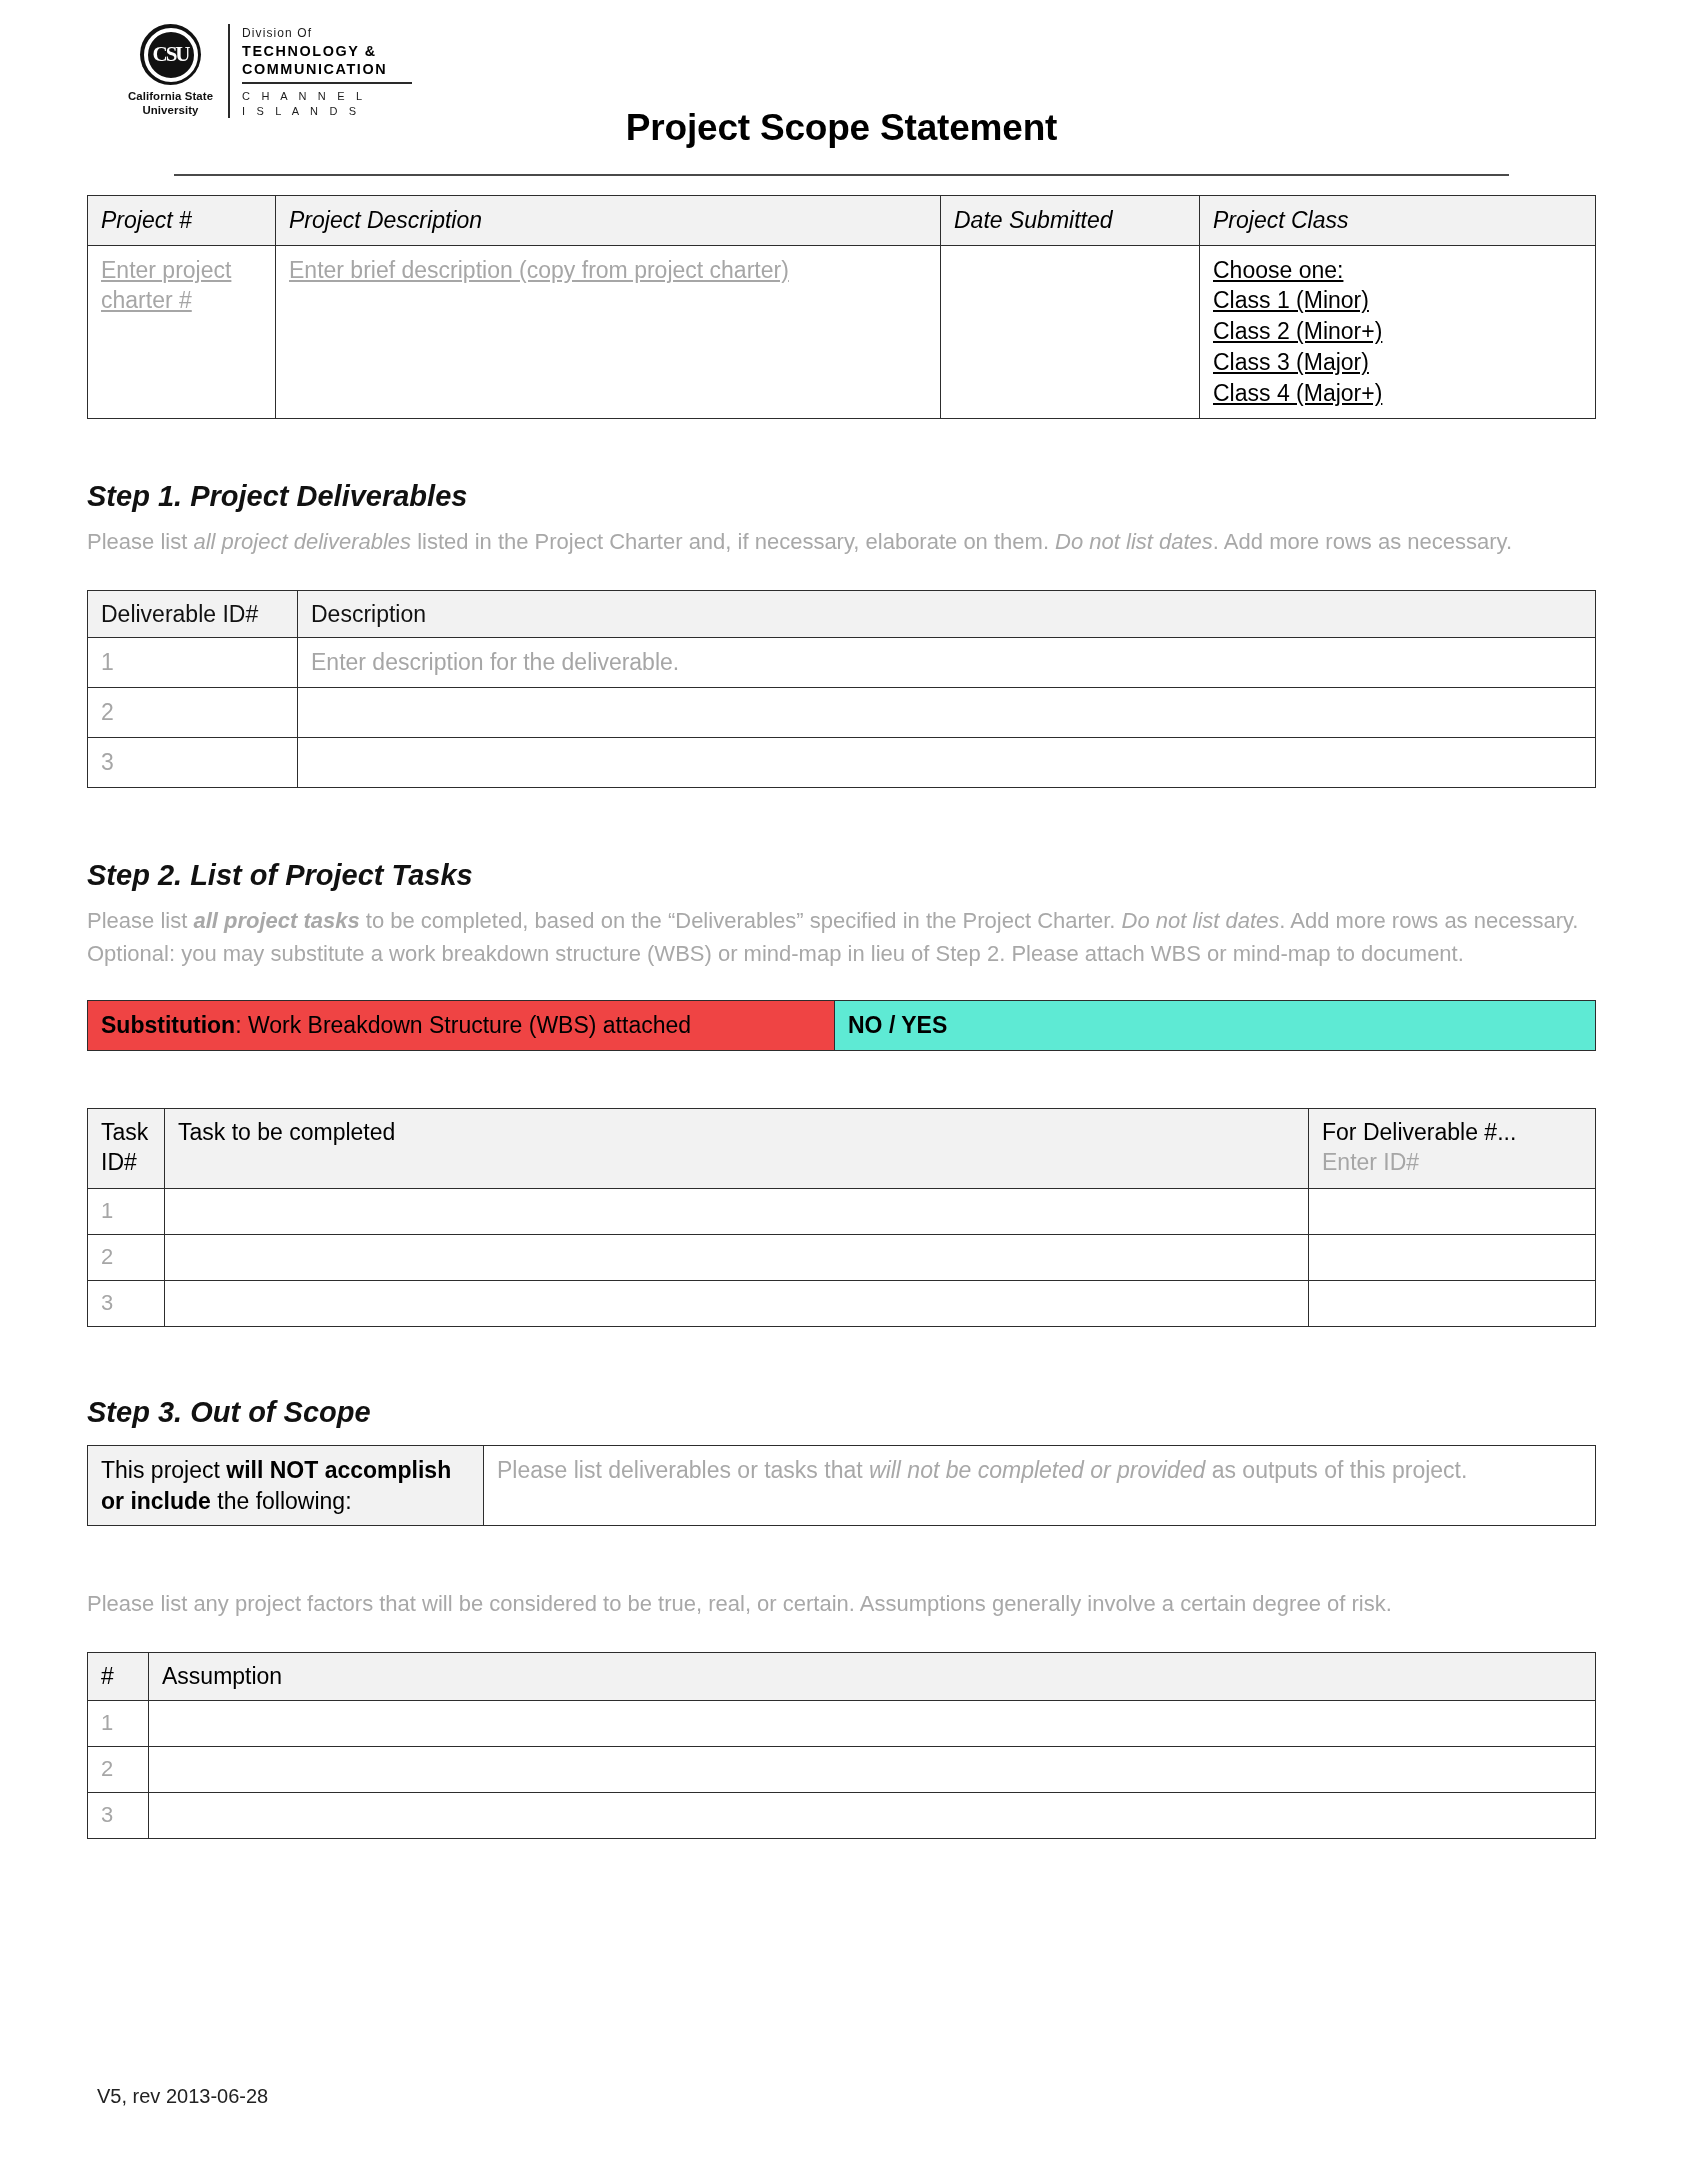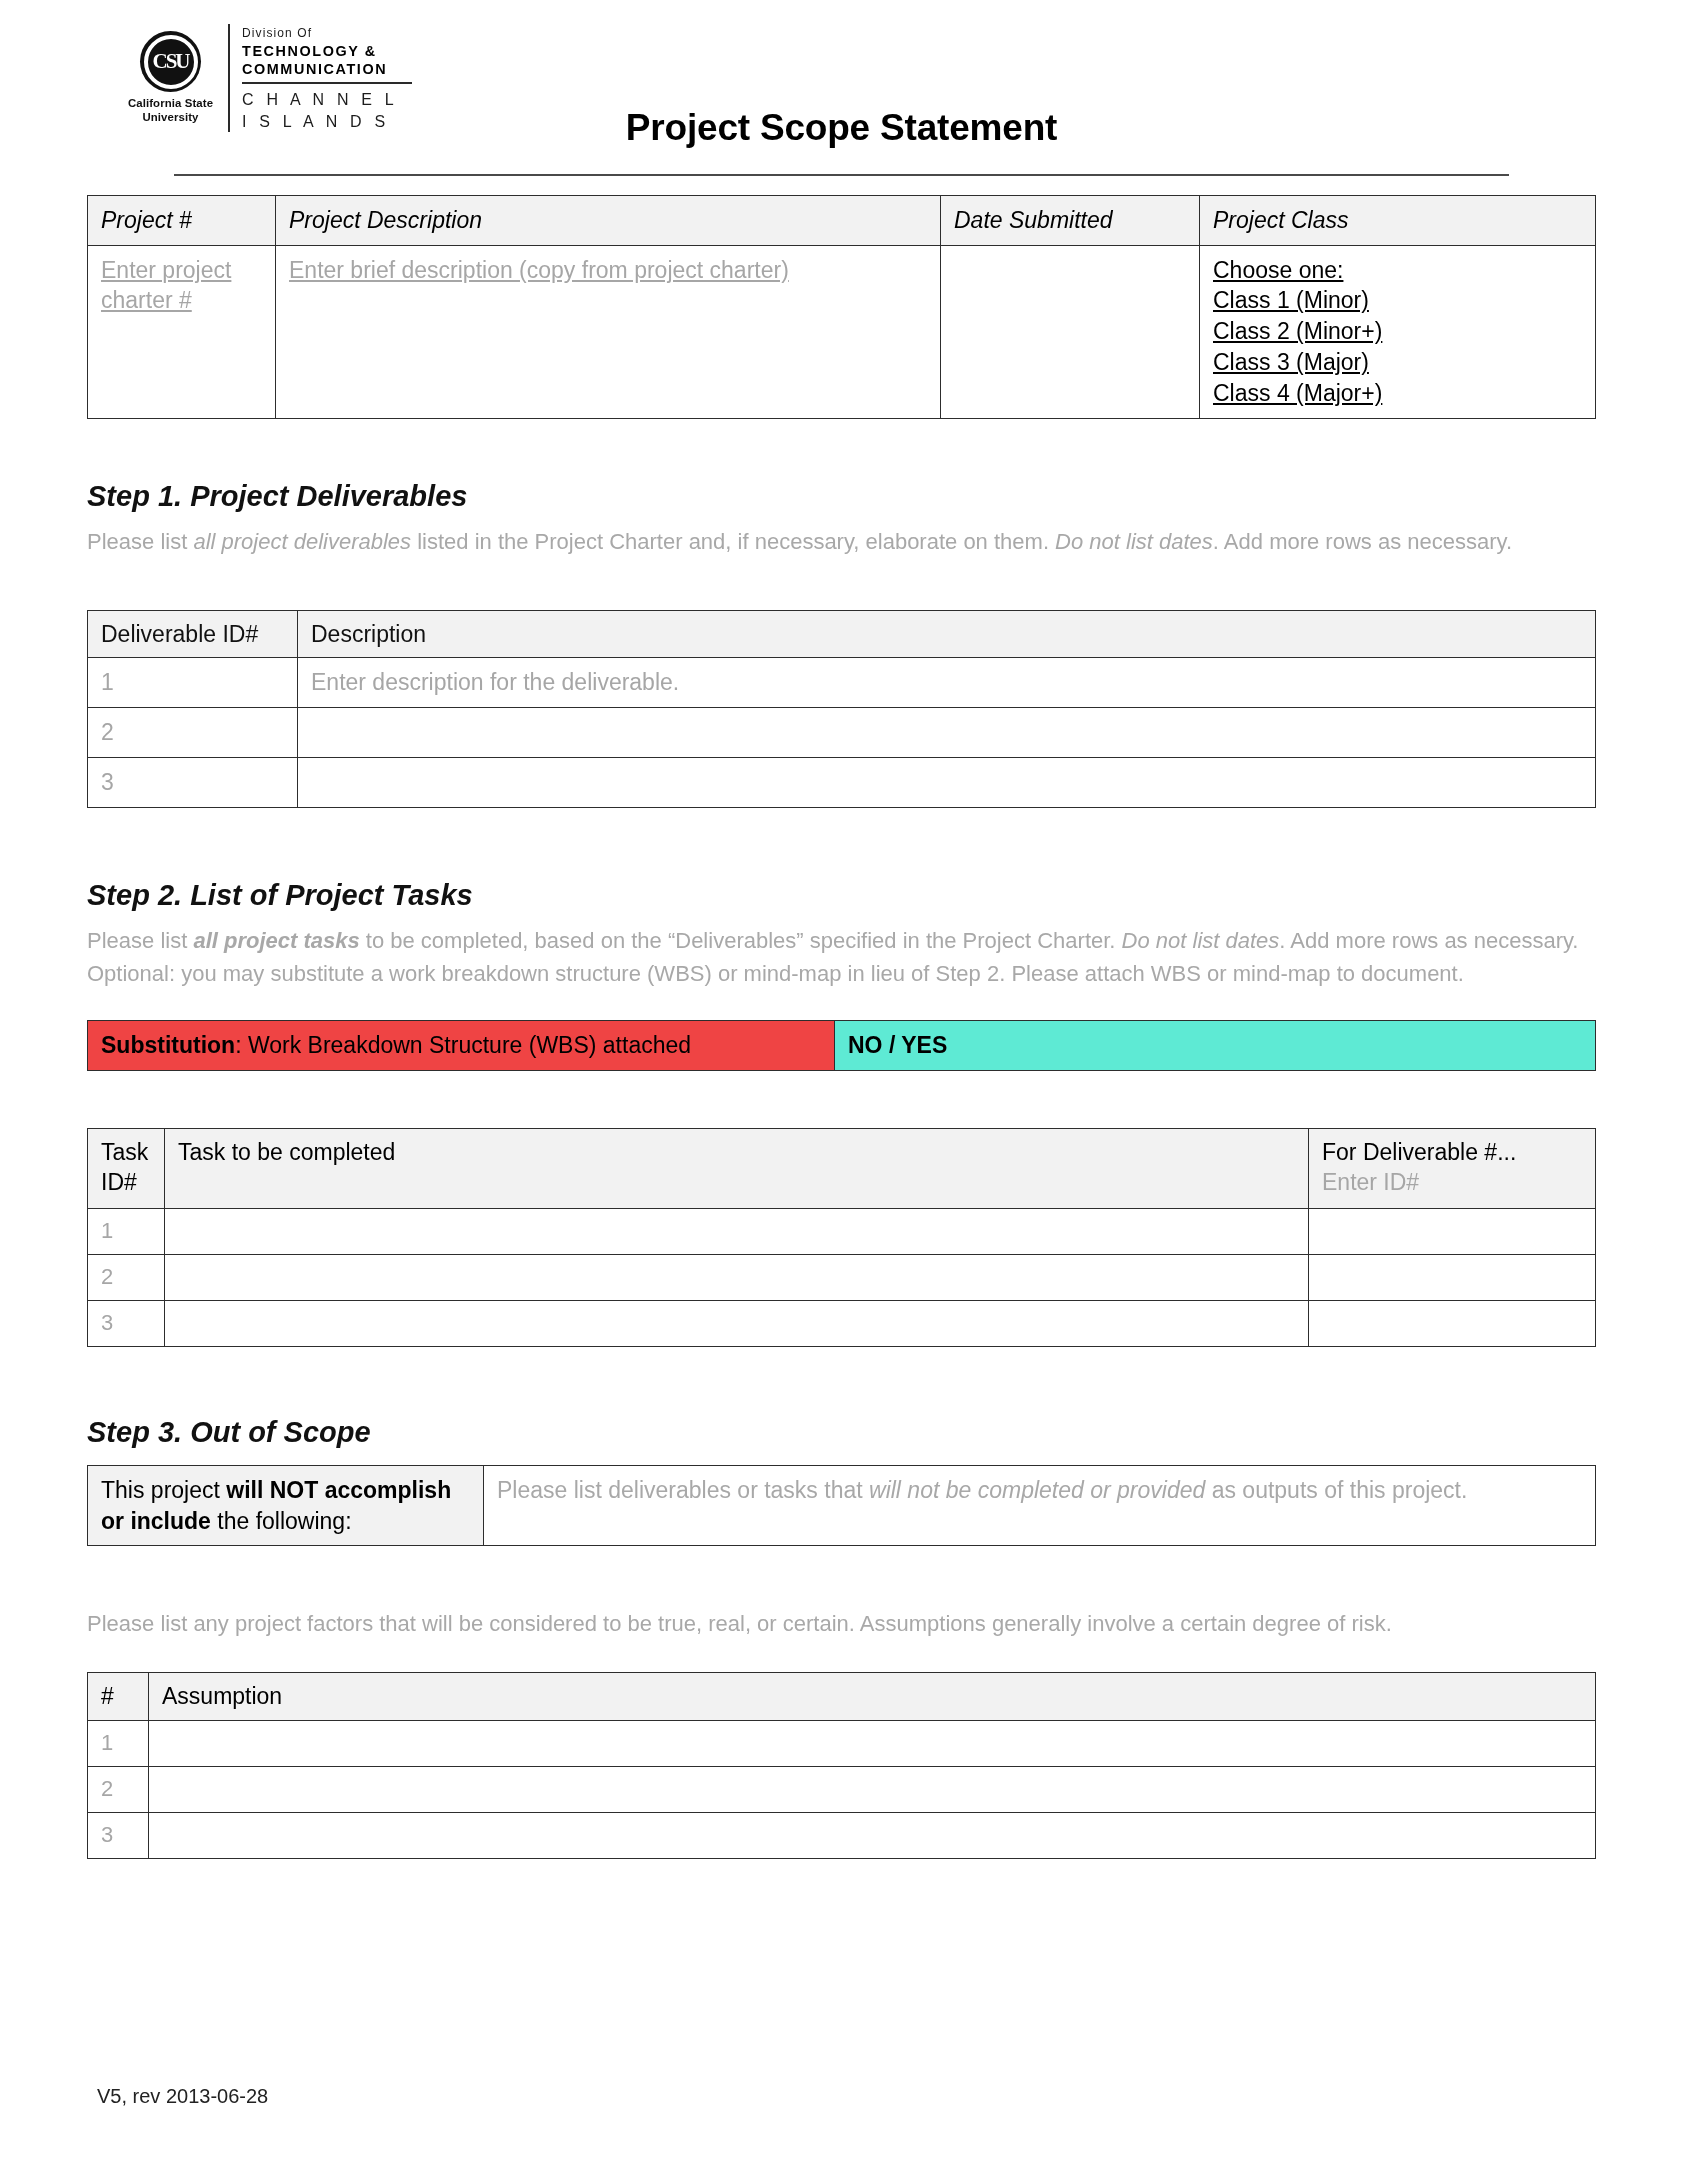--- a/index.html
+++ b/index.html
@@ -102,21 +102,21 @@
     line-height: 1.22;
     color: #000000;
   }
   .lt-rule {
     height: 1.5px;
     background: #2a2a2a;
     margin: 4px 0 5px 0;
     width: 170px;
   }
   .lt-ci {
-    font-size: 16px;
+    font-size: 11px;
     letter-spacing: 4.2px;
     line-height: 1.42;
     color: #1c1c1c;
   }
   .doc-title {
     position: absolute;
     left: 0;
     right: 0;
     top: 107px;
     text-align: center;
@@ -187,21 +187,21 @@
     font-size: 22px;
     line-height: 1.5;
     color: #a8a8a8;
     margin: 12px 0 0 0;
     max-width: 1501px;
   }
   .step-p b { font-weight: bold; color: #a8a8a8; }
   .step-p i { font-style: italic; }
 
   .sec-1 { margin-top: 61px; }
-  .tbl-deliv { margin-top: 52px; }
+  .tbl-deliv { margin-top: 32px; }
   .tbl-deliv col.c1 { width: 210px; }
   .tbl-deliv td { padding: 7px 12px 7px 13px; font-size: 22px; }
   .tbl-deliv tr.hdr-plain td {
     background: #f2f2f2;
     font-style: normal;
     font-weight: normal;
     font-size: 23px;
     color: #111111;
     padding: 8px 12px 8px 13px;
   }

